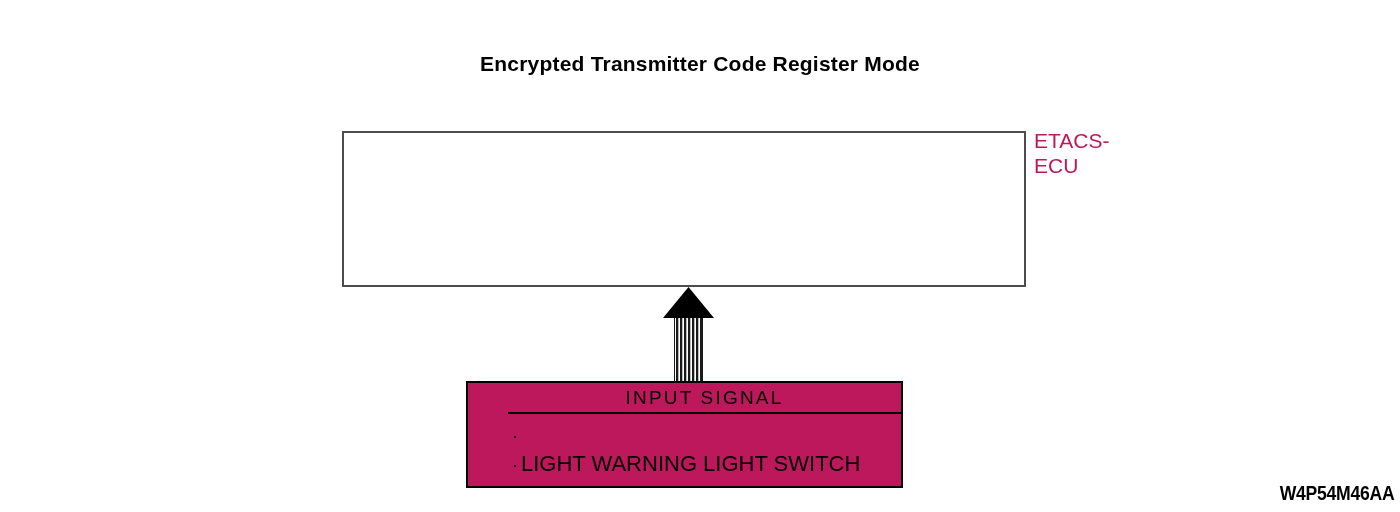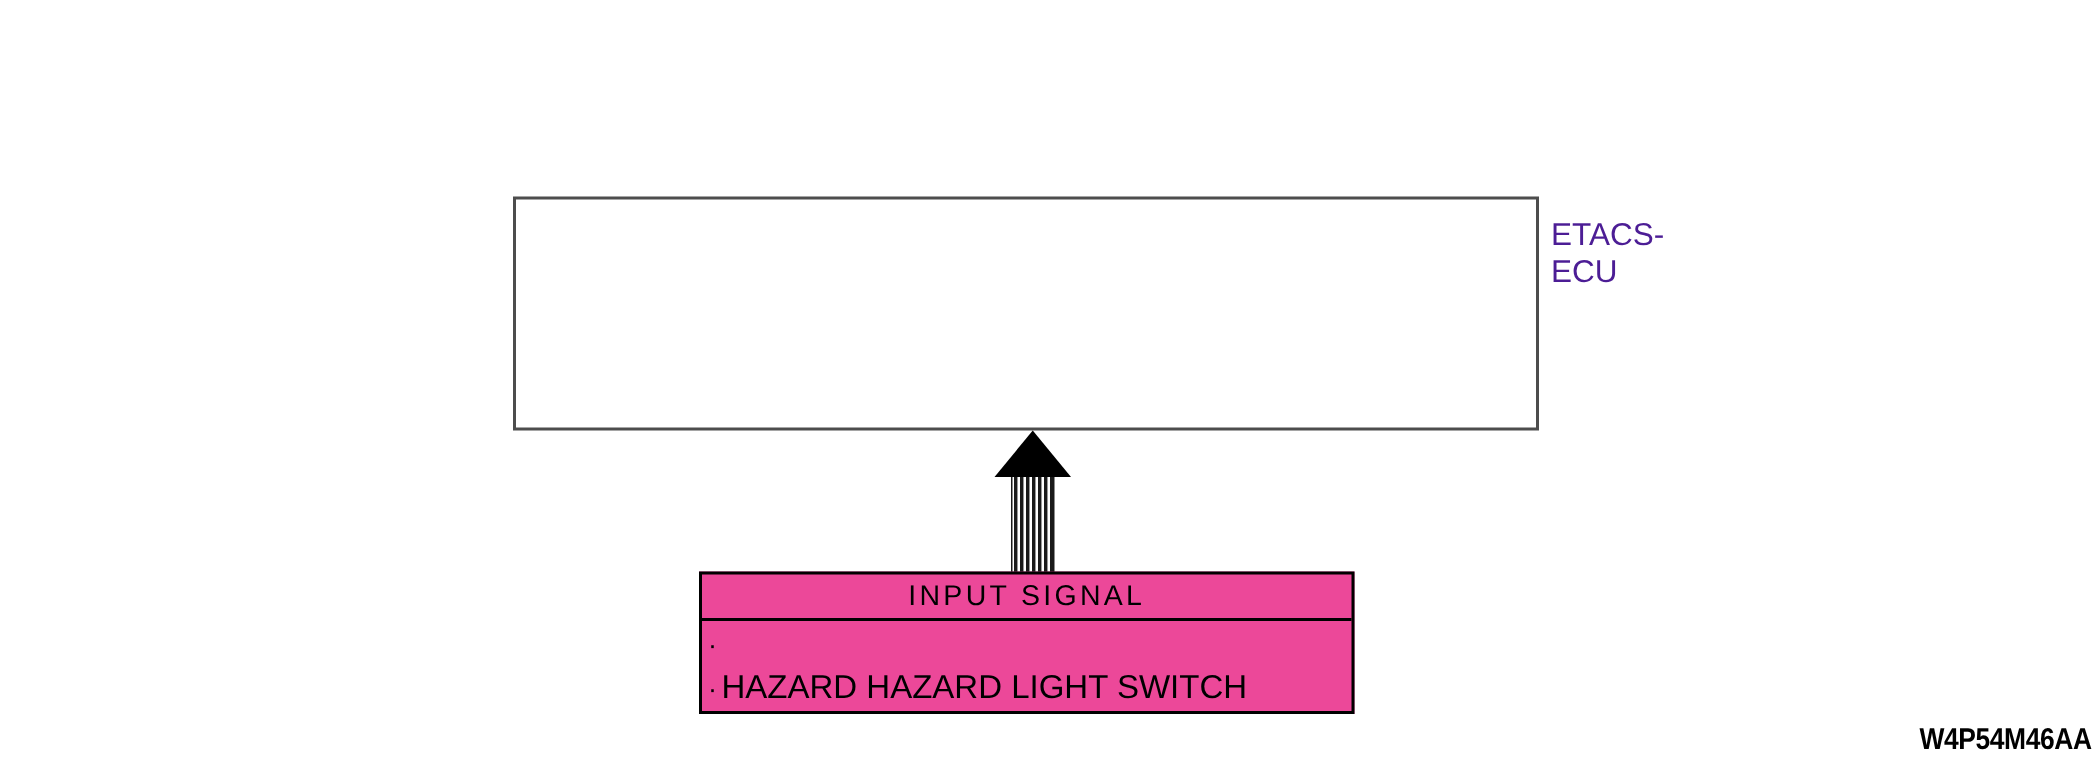--- a/index.html
+++ b/index.html
@@ -44,47 +44,47 @@
     background: #ffffff;
   }
   .ecu-label {
     position: absolute;
     left: 1034px;
     top: 128px;
     font-family: "Liberation Sans", sans-serif;
     font-size: 21px;
     font-weight: normal;
     line-height: 25px;
-    color: #4c1d95;
+    color: #be185d;
     white-space: pre;
-    margin-top: 16px;
   }
 
   
   .arrow {
     position: absolute;
     left: 660px;
     top: 286px;
     width: 58px;
     height: 96px;
   }
   .arrow svg { display: block; }
 
   
   .input-box {
     position: absolute;
     left: 466px;
     top: 381px;
     width: 437px;
-    height: 95px;
+    height: 107px;
     box-sizing: border-box;
     border: 2px solid #000000;
-    background: #ec4899;
+    background: #be185d;
     display: flex;
     flex-direction: column;
+    padding-left: 40px;
   }
   .input-box-header {
     height: 31px;
     box-sizing: border-box;
     border-bottom: 2px solid #000000;
     display: flex;
     align-items: center;
     justify-content: center;
     font-family: "Liberation Sans", sans-serif;
     font-size: 19px;
@@ -128,20 +128,21 @@
     white-space: nowrap;
     transform: scaleX(0.88);
     transform-origin: right center;
   }
 </style>
 </head>
 <body>
 
 <div id="canvas">
 
+  <div class="diagram-title">Encrypted Transmitter Code Register Mode</div>
 
   <div class="ecu-box"></div>
 
   <div class="ecu-label"><span>ETACS-</span><br><span>ECU</span></div>
 
   <div class="arrow">
     <svg width="58" height="96" viewBox="0 0 58 96" xmlns="http://www.w3.org/2000/svg">
       <defs>
         <pattern id="stripes" width="4" height="4" patternUnits="userSpaceOnUse">
           <rect x="0" y="0" width="4" height="4" fill="#ffffff"></rect>
@@ -155,20 +156,20 @@
   </div>
 
   <div class="input-box">
     <div class="input-box-header">INPUT SIGNAL</div>
     <div class="input-box-body">
       <div class="signal-item">
         <span class="signal-bullet">·</span>
       </div>
       <div class="signal-item">
         <span class="signal-bullet">·</span>
-        <span>HAZARD HAZARD LIGHT SWITCH</span>
+        <span>LIGHT WARNING LIGHT SWITCH</span>
       </div>
     </div>
   </div>
 
   <div class="figure-code">W4P54M46AA</div>
 
 </div>
 
 </body></html>

